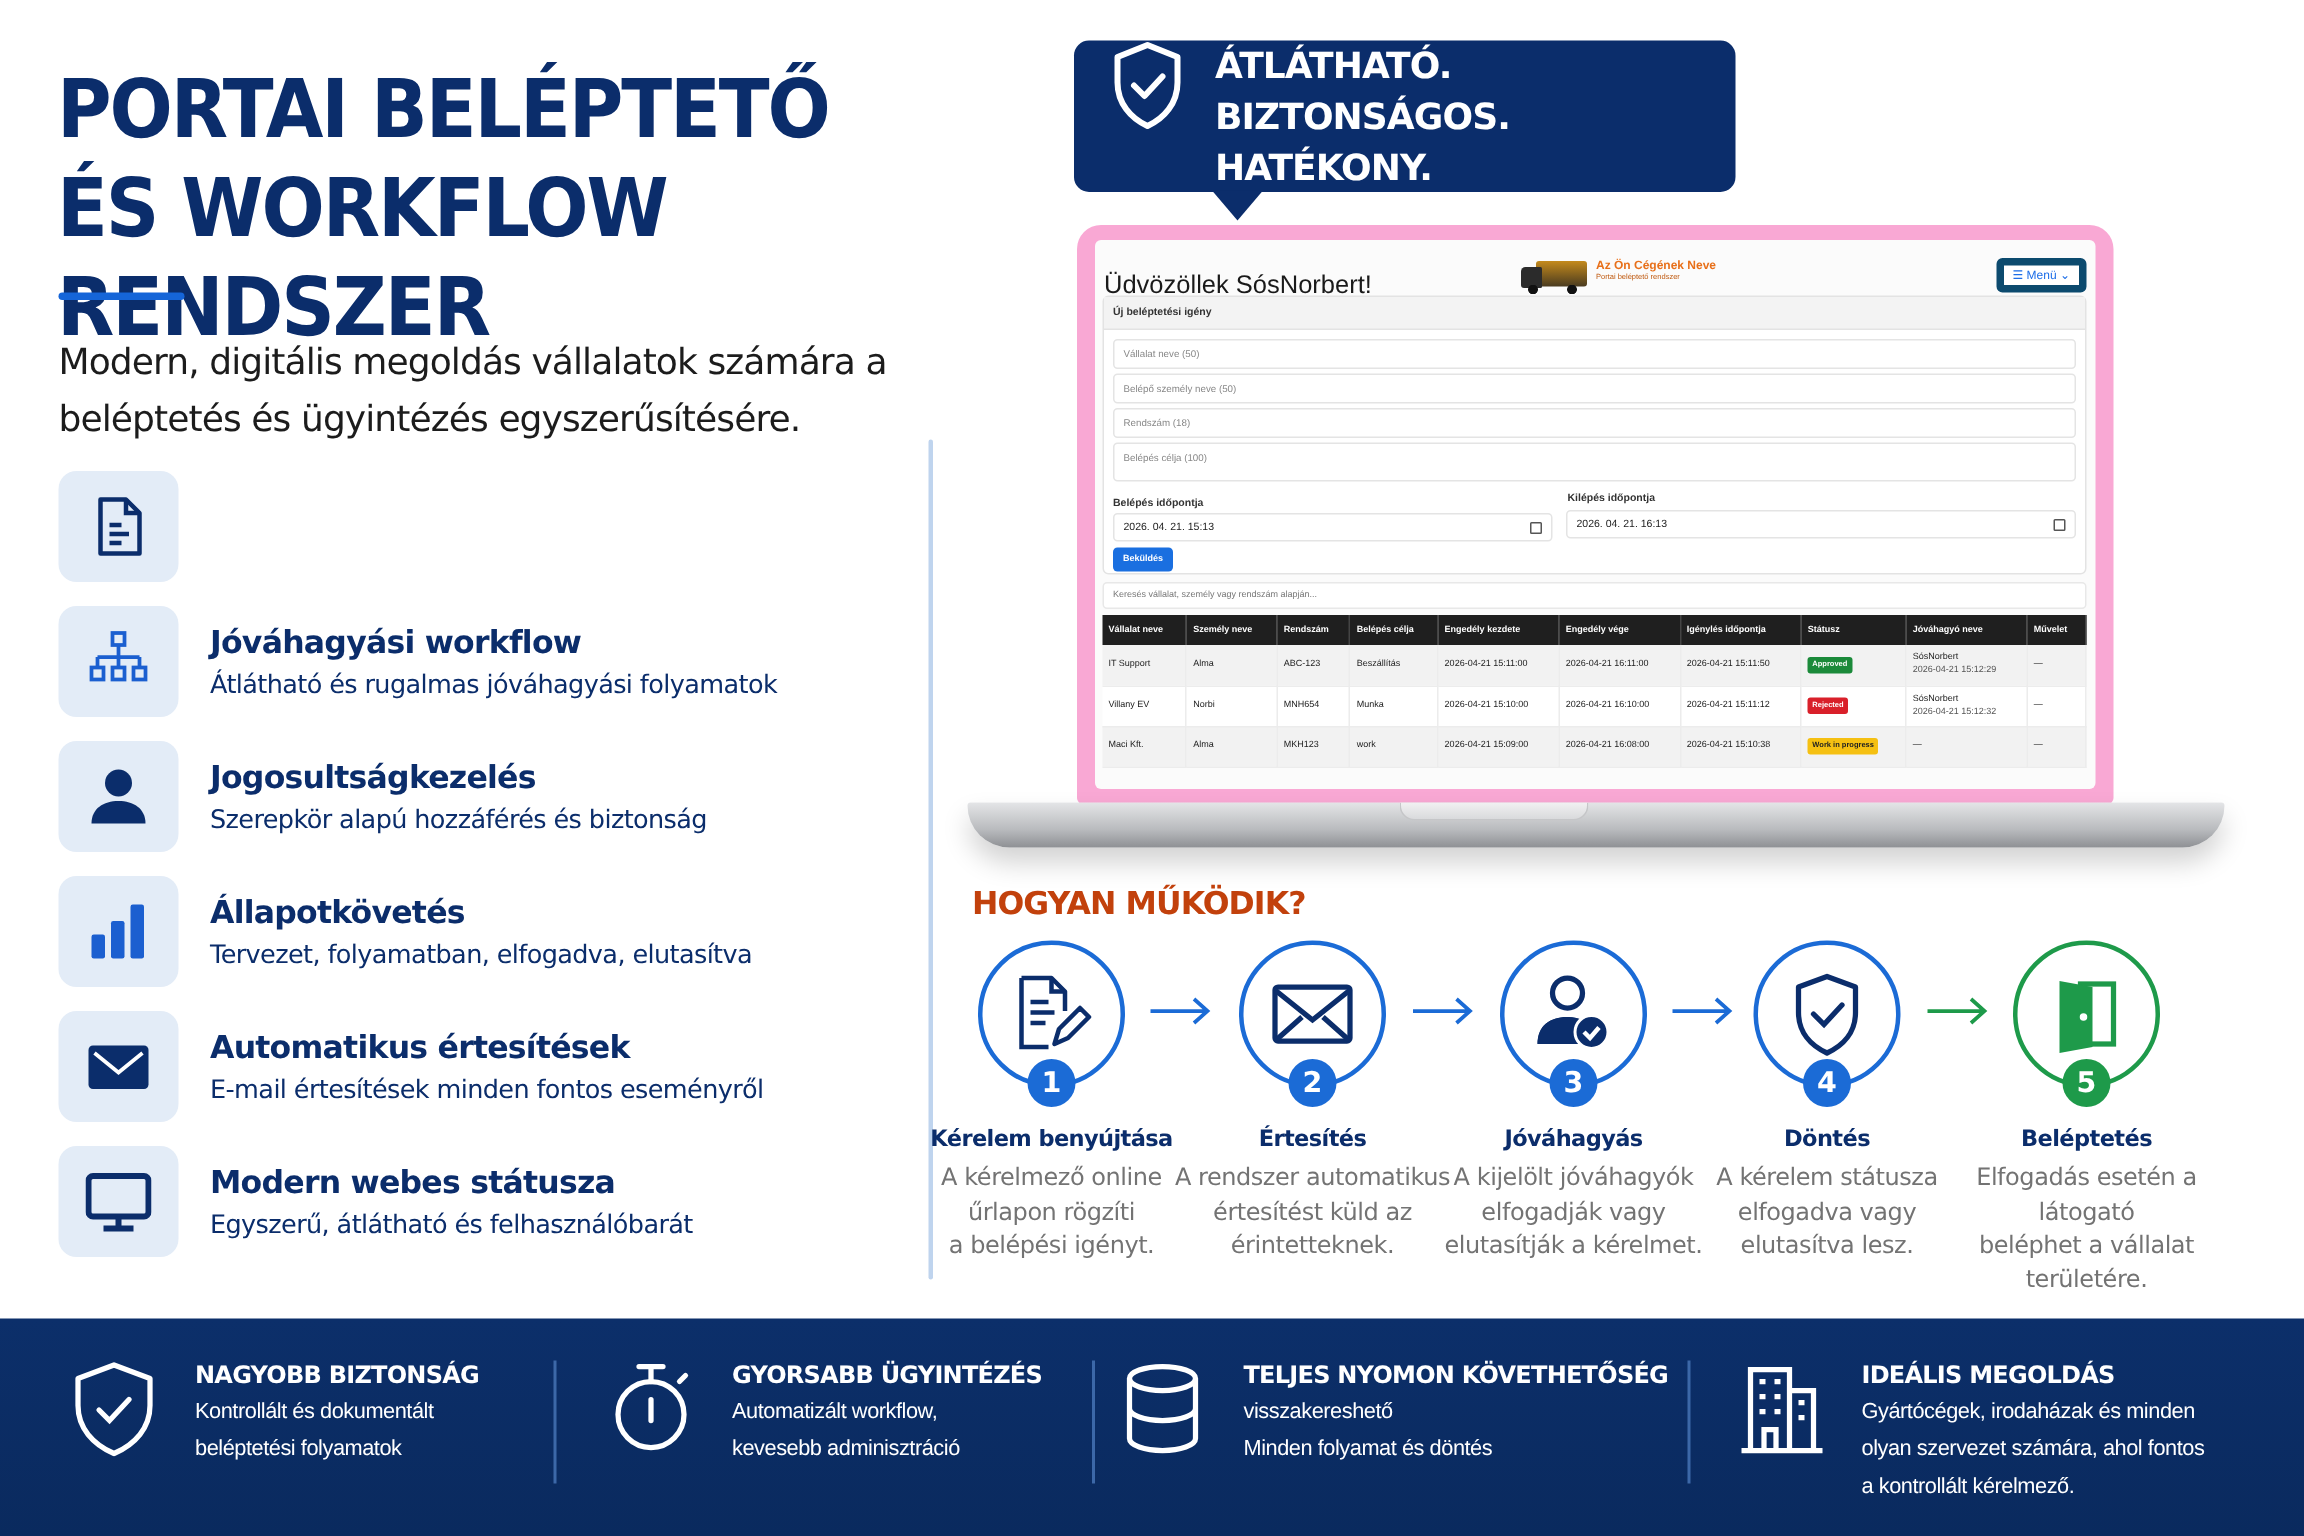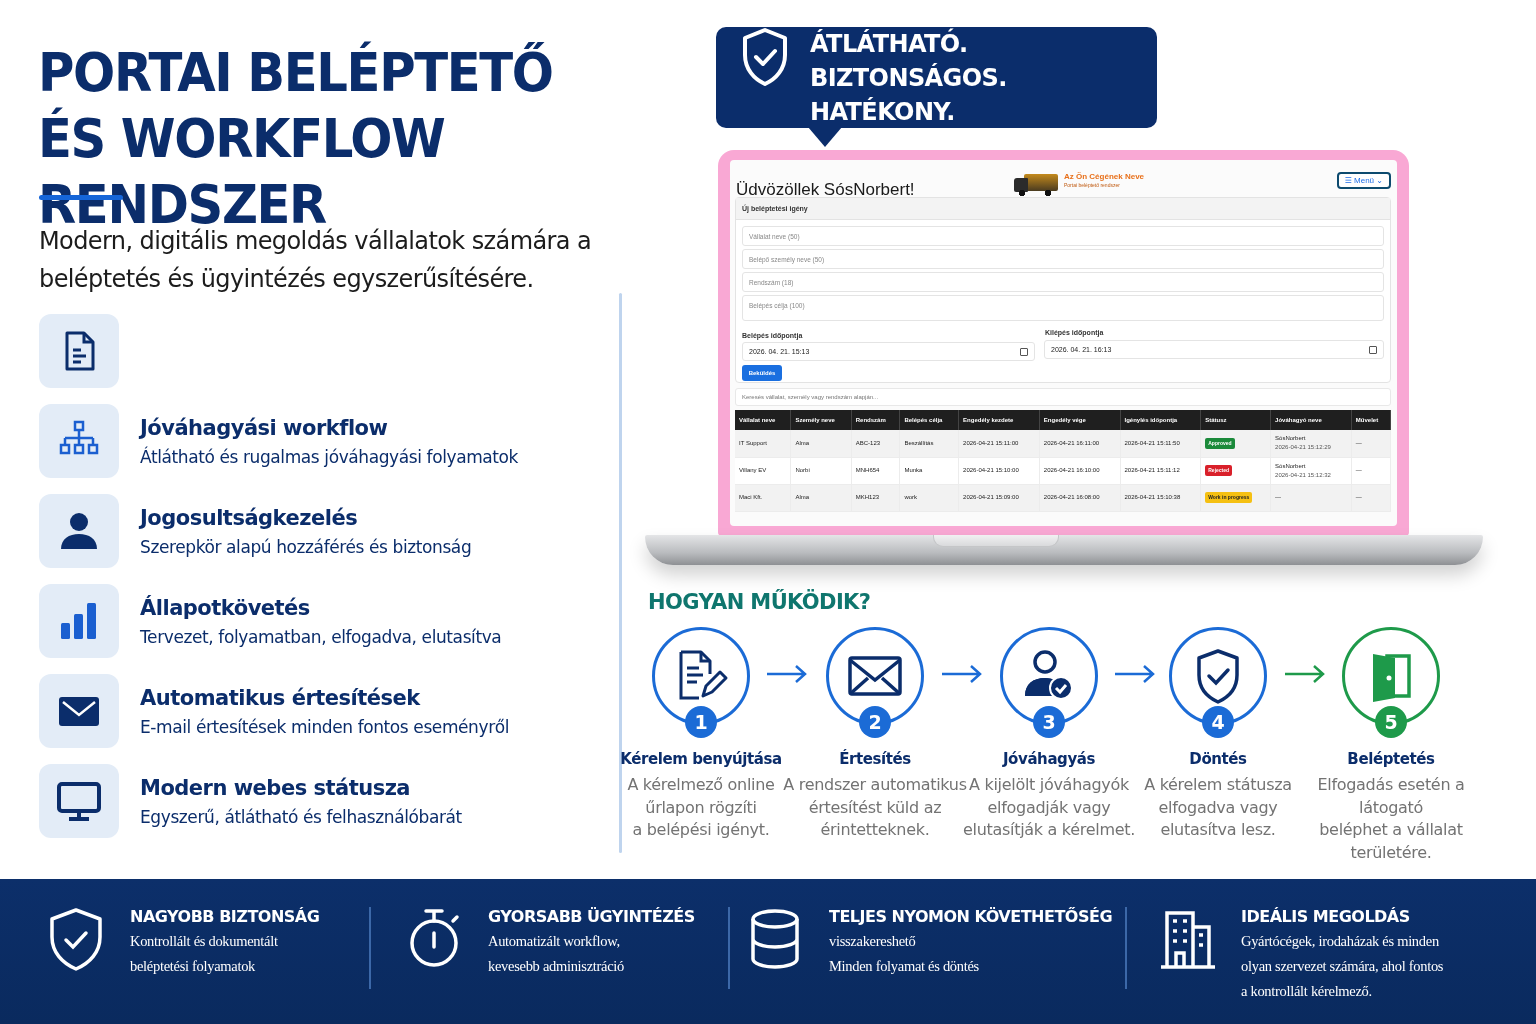--- a/index.html
+++ b/index.html
@@ -37,21 +37,21 @@
 
   .s-welcome { position: absolute; left: 6px; top: 20px; font-size: 17px; color: #1a1a1a; }
   .s-logo { position: absolute; left: 284px; top: 12px; display: flex; align-items: flex-start; }
   .truck { width: 44px; height: 24px; position: relative; }
   .truck .body { position: absolute; left: 10px; top: 2px; width: 34px; height: 17px; background: linear-gradient(#c48a1c, #4a3b20); border-radius: 2px; }
   .truck .cab { position: absolute; left: 0; top: 6px; width: 14px; height: 14px; background: #2b2b2b; border-radius: 3px 1px 1px 2px; }
   .truck .wheels { position: absolute; left: 2px; top: 18px; width: 40px; height: 6px; background: radial-gradient(circle at 6px 3px, #111 3px, transparent 3.5px), radial-gradient(circle at 32px 3px, #111 3px, transparent 3.5px); }
   .logo-text { margin-left: 6px; line-height: 9px; }
   .logo-name { font-size: 8px; font-weight: 700; color: #e8701a; }
   .logo-tag { font-size: 5px; color: #c05a10; }
-  .s-menu { position: absolute; right: 6px; top: 12px; padding: 2px 6px; border: 2px solid #0c4a6e; border-radius: 4px; font-size: 8px; color: #1d6ee8; background: #fff; margin-left: 40px; }
+  .s-menu { position: absolute; right: 6px; top: 12px; padding: 2px 6px; border: 5px solid #0c4a6e; border-radius: 4px; font-size: 8px; color: #1d6ee8; background: #fff; margin-left: 40px; }
 
   .s-card { position: absolute; left: 5px; top: 37px; right: 6px; height: 186px; border: 1px solid #e3e3e3; border-radius: 4px; background: #fff; }
   .s-card-head { height: 22px; background: #f3f3f3; border-bottom: 1px solid #e3e3e3; font-size: 7px; font-weight: 700; padding: 7px 6px; color: #333; }
   .s-input { position: absolute; left: 6px; right: 6px; height: 20px; border: 1px solid #e4e4e4; border-radius: 3px; background: #fff; font-size: 6.5px; color: #888; padding: 6px 6px; }
   .s-label { position: absolute; font-size: 7px; font-weight: 700; color: #333; }
   .s-date { position: absolute; height: 19px; border: 1px solid #e4e4e4; border-radius: 3px; background: #fff; font-size: 7px; color: #222; padding: 5px 6px; }
   .s-date .cal { position: absolute; right: 6px; top: 5px; width: 8px; height: 8px; border: 1px solid #555; border-radius: 1px; }
   .s-submit { position: absolute; left: 6px; top: 167px; width: 40px; height: 16px; background: #1a6fe0; color: #fff; font-size: 6px; font-weight: 700; border-radius: 3px; text-align: center; line-height: 16px; }
 
   .s-search { position: absolute; left: 5px; right: 6px; top: 228px; height: 18px; border: 1px solid #e8e8e8; border-radius: 3px; background: #fff; font-size: 6px; color: #777; padding: 5px 6px; }
@@ -60,38 +60,38 @@
   .s-table td { height: 27px; padding: 0 4px; border-right: 1px solid #ececec; border-bottom: 1px solid #ececec; white-space: nowrap; vertical-align: middle; line-height: 9px; }
   .s-table tr:nth-child(odd) td { background: #f2f2f2; }
   .s-table tr:nth-child(even) td { background: #ffffff; }
   .badge { display: inline-block; font-size: 5px; font-weight: 700; padding: 1px 3px; border-radius: 2px; color: #fff; }
   .badge.approved { background: #1b8a3a; }
   .badge.rejected { background: #d9202a; }
   .badge.wip { background: #f5c012; color: #222; }
   .sub-time { color: #555; }
 
   
-  .how-title { position: absolute; left: 648px; top: 590px; font-family: "DejaVu Sans", sans-serif; font-weight: 700; font-size: 21px; color: #0f766e; letter-spacing: -0.6px; }
+  .how-title { position: absolute; left: 648px; top: 590px; font-family: "DejaVu Sans", sans-serif; font-weight: 700; font-size: 21px; color: #c2410c; letter-spacing: -0.6px; }
   .step { position: absolute; top: 627px; width: 200px; text-align: center; }
   .step-circle { position: relative; margin: 0 auto; width: 98px; height: 98px; border-radius: 50%; border: 3px solid #1b6bd6; display: flex; align-items: center; justify-content: center; background: #fff; }
   .step-circle svg { width: 56px; height: 56px; }
   .step-num { position: absolute; left: 50%; bottom: -16px; transform: translateX(-50%); width: 32px; height: 32px; border-radius: 50%; background: #1b6bd6; color: #fff; font-family: "DejaVu Sans", sans-serif; font-weight: 700; font-size: 19px; line-height: 32px; text-align: center; }
   .step.green .step-circle { border-color: #1e9a4a; }
   .step.green .step-num { background: #1e9a4a; }
   .step-title { margin-top: 25px; font-family: "DejaVu Sans", sans-serif; font-weight: 700; font-size: 15px; color: #0b2d6b; letter-spacing: -0.4px; }
   .step-desc { margin-top: 6px; font-family: "DejaVu Sans", sans-serif; font-size: 16px; line-height: 22.5px; color: #737373; letter-spacing: -0.3px; }
   .arrow { position: absolute; top: 664px; width: 44px; height: 20px; }
 
   
   .footer { position: absolute; left: 0; top: 879px; width: 1536px; height: 145px; background: linear-gradient(180deg, #0c2f6a 0%, #0a2a5e 100%); }
   .f-item { position: absolute; top: 28px; display: flex; }
   .f-item svg { width: 60px; height: 64px; flex: none; }
   .f-item .ft { margin-left: 24px; }
   .f-item .ft-title { font-family: "DejaVu Sans", sans-serif; font-weight: 700; font-size: 16px; color: #fff; letter-spacing: -0.5px; line-height: 20px; }
-  .f-item .ft-desc { font-family: Liberation Serif, serif; font-size: 14.5px; color: #fff; line-height: 25px; margin-top: 2px; letter-spacing: -0.3px; }
+  .f-item .ft-desc { font-family: Liberation Sans, sans-serif; font-size: 14.5px; color: #fff; line-height: 25px; margin-top: 2px; letter-spacing: -0.3px; }
   .f-sep { position: absolute; top: 28px; width: 2px; height: 82px; background: #3c68a8; }
 </style>
 </head>
 <body>
 
 <h1 class="hero-title">
   <span>PORTAI BELÉPTETŐ</span>
   <span>ÉS WORKFLOW RENDSZER</span>
 </h1>
 <div class="hero-rule"></div>

